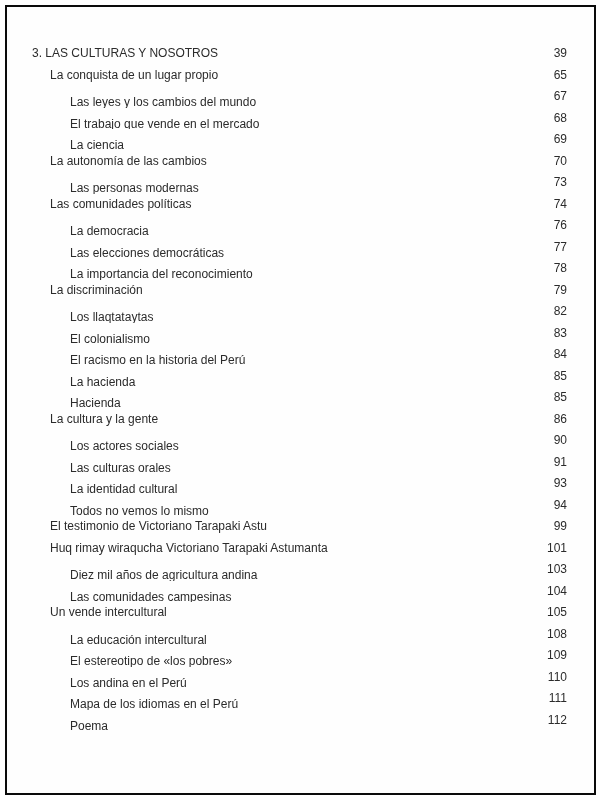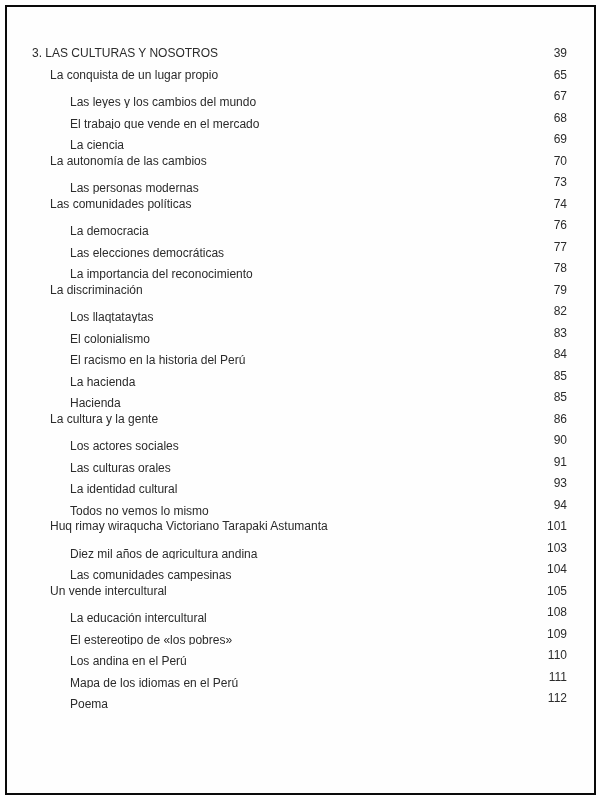--- a/index.html
+++ b/index.html
@@ -164,20 +164,24 @@
     <span class="toc-label">La identidad cultural</span>
     <span class="toc-page">93</span>
   </div>
 
   <div class="toc-row level-2">
     <span class="toc-label">Todos no vemos lo mismo</span>
     <span class="toc-page">94</span>
   </div>
 
 
+  <div class="toc-row level-1">
+    <span class="toc-label">El testimonio de Victoriano Tarapaki Astu</span>
+    <span class="toc-page">99</span>
+  </div>
 
   <div class="toc-row level-1">
     <span class="toc-label">Huq rimay wiraqucha Victoriano Tarapaki Astumanta</span>
     <span class="toc-page">101</span>
   </div>
 
   <div class="toc-row level-2">
     <span class="toc-label">Diez mil años de agricultura andina</span>
     <span class="toc-page">103</span>
   </div>

